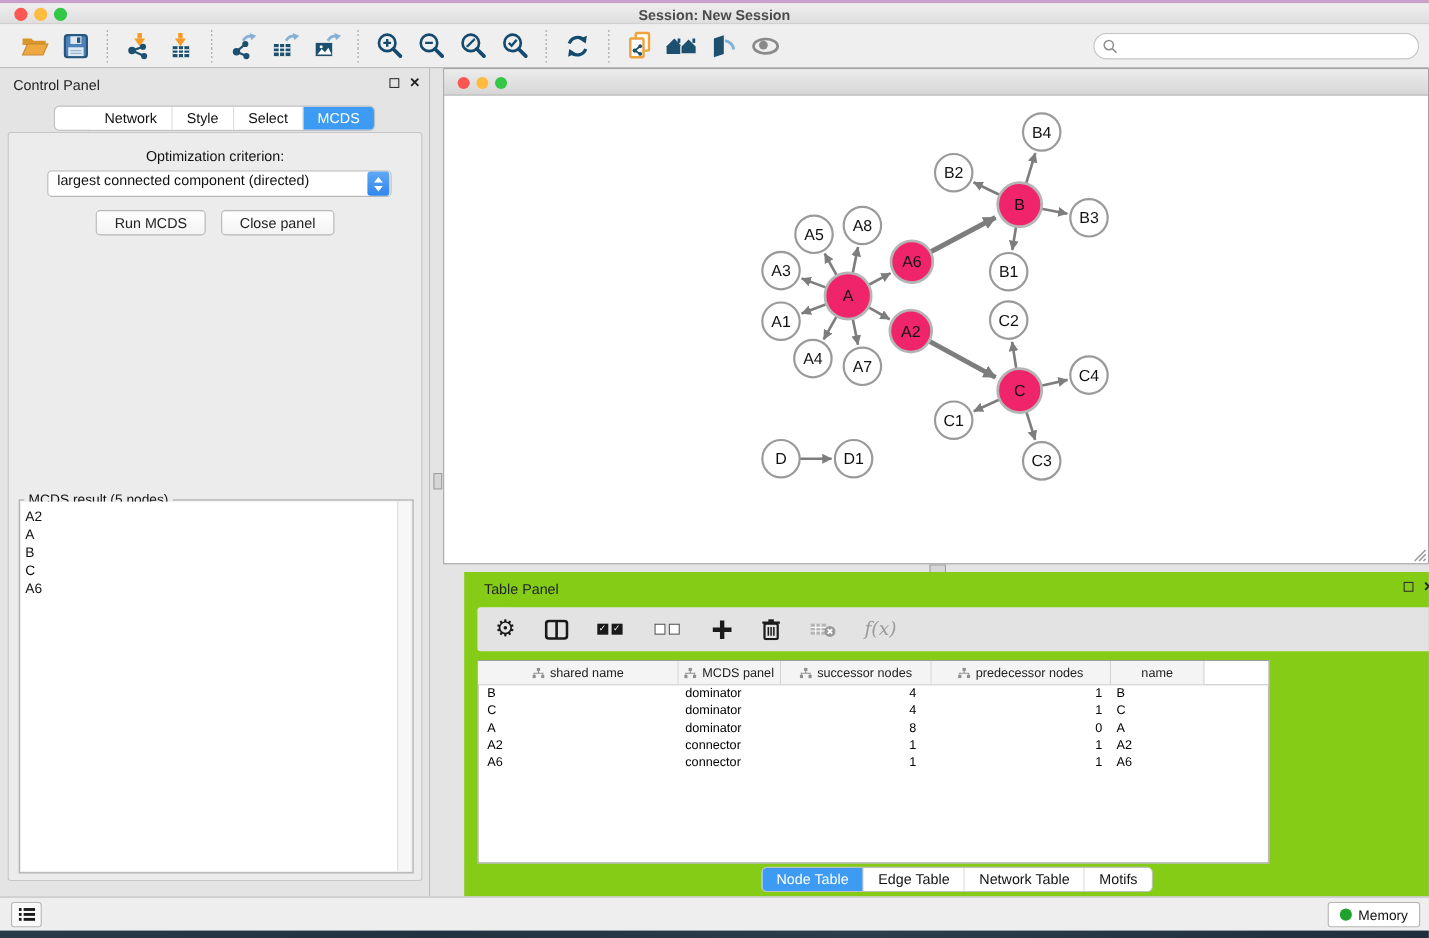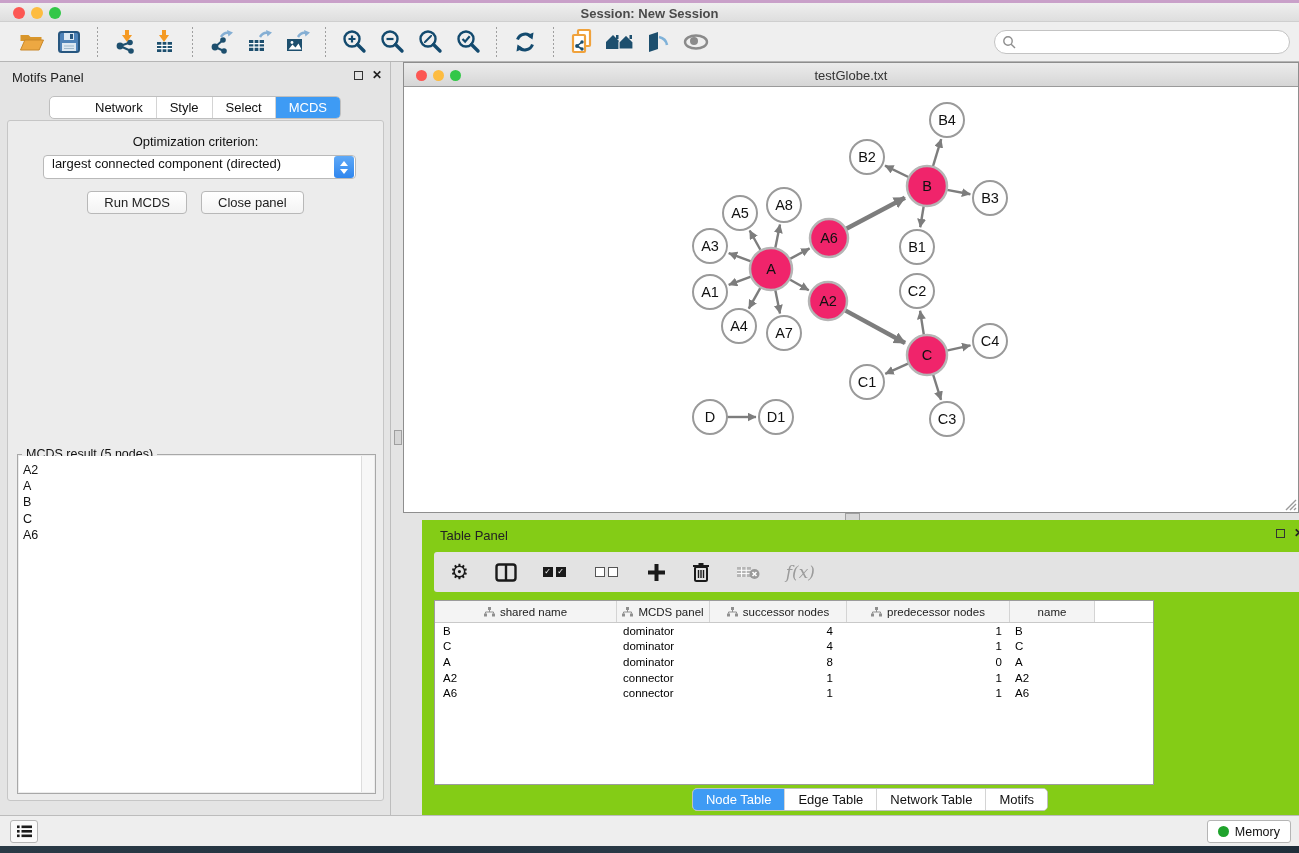--- a/index.html
+++ b/index.html
@@ -246,21 +246,21 @@
   <div class="search-wrap">
     <svg width="14" height="14" viewBox="0 0 14 14">
       <circle cx="6" cy="6" r="4.2" fill="none" stroke="#8e8e8e" stroke-width="1.4"></circle>
       <line x1="9.2" y1="9.2" x2="13" y2="13" stroke="#8e8e8e" stroke-width="1.4"></line>
     </svg>
     <input type="text" value="" style="">
   </div>
 
   <div class="control-panel">
     <div class="panel-head">
-      <span class="panel-title">Motifs Panel</span>
+      <span class="panel-title">Control Panel</span>
       <span class="panel-icons">
         <span class="float-box"></span>
         <span class="close-x">✕</span>
       </span>
     </div>
     <div class="seg-tabs control-tabs" id="control-tabs">
         <div class="seg-tab">Network</div>
         <div class="seg-tab">Style</div>
         <div class="seg-tab">Select</div>
         <div class="seg-tab sel">MCDS</div>
@@ -293,21 +293,20 @@
   </div>
 
   <div class="v-handle"></div>
   <div class="h-handle"></div>
 
   <div class="net-window">
     <div class="net-titlebar">
       <span class="tl" style="left:12px;background:#fc5753;"></span>
       <span class="tl" style="left:29px;background:#fdbc40;"></span>
       <span class="tl" style="left:46px;background:#33c748;"></span>
-      <div class="net-title-text">testGlobe.txt</div>
     </div>
     <div class="net-canvas">
       <svg id="graph-svg" width="894" height="425" viewBox="0 0 894 425">
         <defs>
           <marker id="arr" markerWidth="10" markerHeight="10" refX="8.5" refY="4.5" orient="auto" markerUnits="userSpaceOnUse">
             <path d="M0 0L9 4.5L0 9z" fill="#7d7d7d"></path>
           </marker>
           <marker id="arrbig" markerWidth="13" markerHeight="13" refX="11" refY="6" orient="auto" markerUnits="userSpaceOnUse">
             <path d="M0 0L12 6L0 12z" fill="#7d7d7d"></path>
           </marker>

